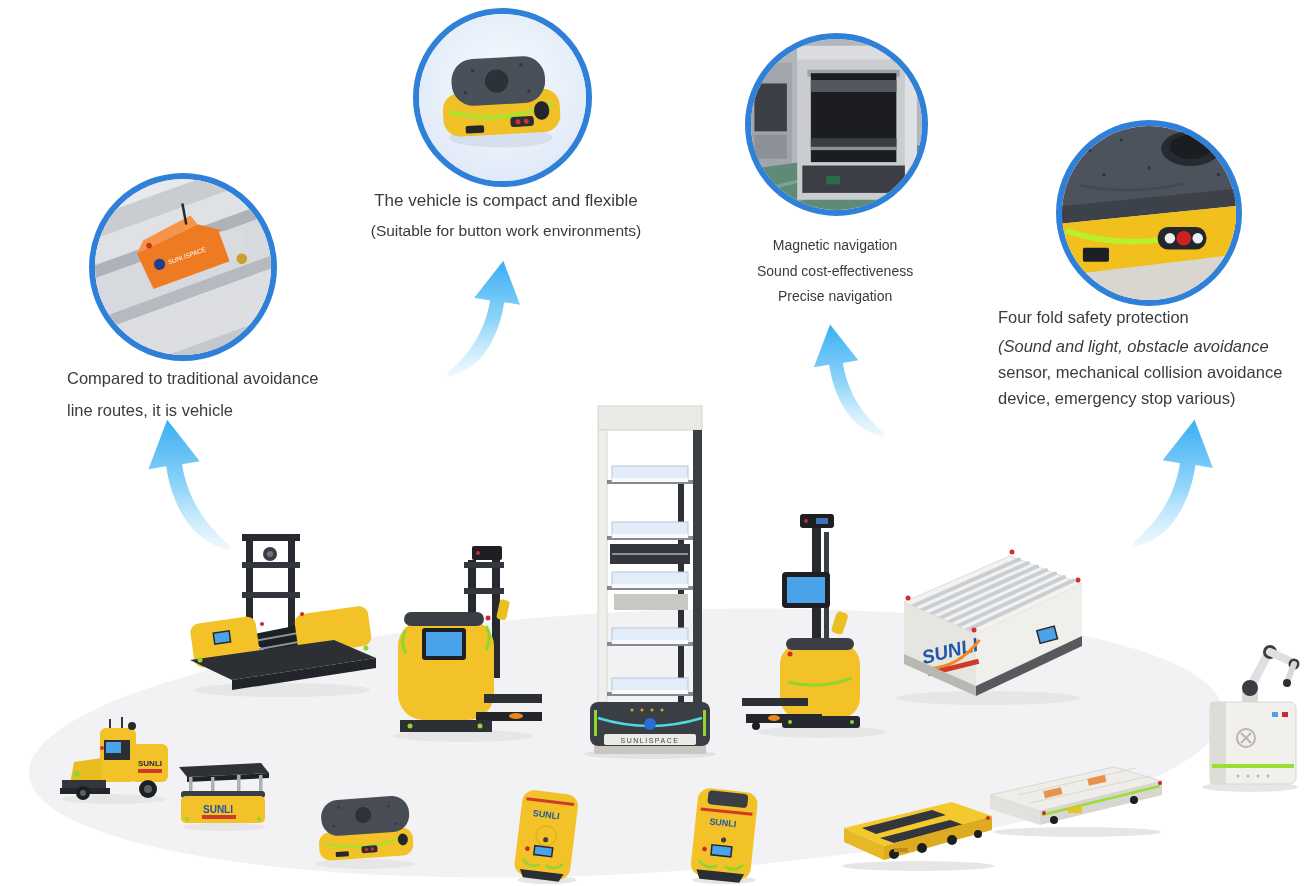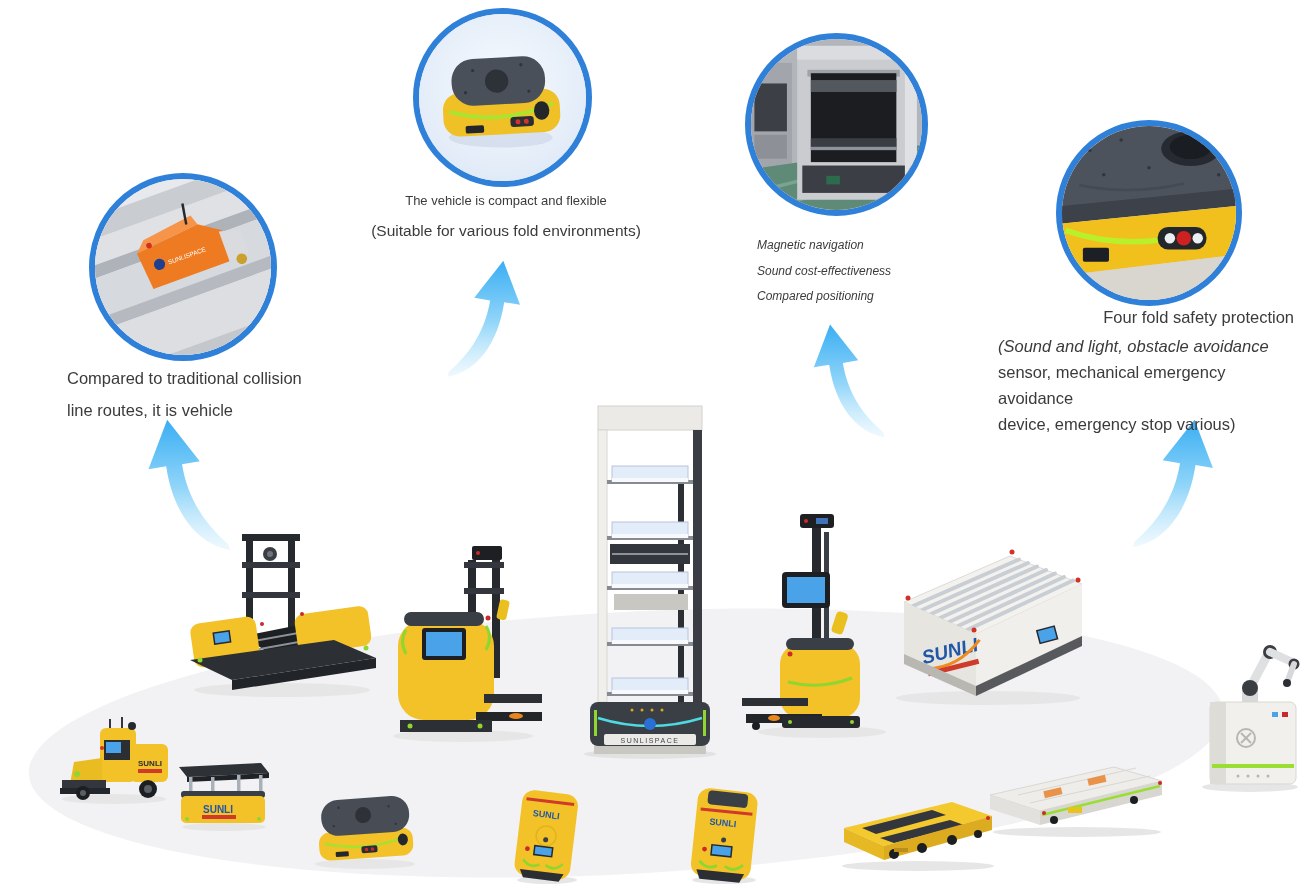--- a/index.html
+++ b/index.html
@@ -11,25 +11,25 @@
   .robot svg{display:block;width:100%;height:100%;}
   .arrow{position:absolute;z-index:2;}
   .arrow svg{display:block;width:100%;height:100%;}
   .circle{position:absolute;z-index:3;border:6px solid #2f80d9;border-radius:50%;
           overflow:hidden;box-sizing:border-box;background:#e7e9ec;}
   .circle svg{display:block;width:100%;height:100%;}
   .caption{position:absolute;z-index:3;}
   .caption p{margin:0;}
   .cap1 p{font-size:16.5px;line-height:32px;text-align:left;}
   .cap2{width:300px;text-align:center;}
-  .cap2 .t{font-size:13px;line-height:22px;}
+  .cap2 .t{font-size:17px;line-height:22px;}
   .cap2 .s{font-size:15.5px;line-height:20px;margin-top:9px;}
-  .cap3 p{font-size:12px;line-height:25.5px;text-align:left;font-style:italic;}
+  .cap3 p{font-size:14px;line-height:25.5px;text-align:center;}
   .cap4{width:296px;}
-  .cap4 .t{font-size:16.5px;line-height:22px;text-align:right;}
+  .cap4 .t{font-size:16.5px;line-height:22px;text-align:left;}
   .cap4 .l{font-size:16.5px;line-height:26px;text-align:left;}
   .cap4 .l0{margin-top:5px;font-style:italic;}
 </style>
 </head>
 <body>
 
 <div class="stage">
 
   <div class="floor"></div>
 
@@ -394,21 +394,21 @@
             <stop offset="0.5" stop-color="#93d6f9"></stop>
             <stop offset="1" stop-color="#3aaef3"></stop>
       </linearGradient>
         </defs>
       <g transform="translate(120,0) scale(-1,1)">
         <path d="M 59 55 C 54 85, 40 112, 12 136 L 10 142 C 44 136, 68 104, 75 57 L 93 60 L 74 10 L 41 52 Z" fill="url(#ag1)"></path>
       </g>
     </svg>
   </div>
   <div class="caption cap1" style="left:67px;top:362px">
-    <p>Compared to traditional collision</p>
+    <p>Compared to traditional avoidance</p>
     <p>line routes, it is vehicle</p>
   </div>
 
   <div class="circle" style="left:413px;top:8px;width:179px;height:179px">
     <svg viewBox="0 0 100 100">
       <defs>
           <radialGradient id="c2g" cx="0.5" cy="0.42" r="0.78">
         <stop offset="0" stop-color="#f6fafe"></stop>
             <stop offset="1" stop-color="#d9e5f5"></stop>
       </radialGradient>
@@ -439,21 +439,21 @@
         <stop offset="0" stop-color="#e9f7fe" stop-opacity="0.45"></stop>
             <stop offset="0.5" stop-color="#93d6f9"></stop>
             <stop offset="1" stop-color="#3aaef3"></stop>
       </linearGradient>
         </defs>
       <path d="M 59 55 C 54 85, 40 112, 12 136 L 10 142 C 44 136, 68 104, 75 57 L 93 60 L 74 10 L 41 52 Z" fill="url(#ag2)"></path>
     </svg>
   </div>
   <div class="caption cap2" style="left:356px;top:190px">
     <p class="t">The vehicle is compact and flexible</p>
-    <p class="s">(Suitable for various fold environments)</p>
+    <p class="s">(Suitable for button work environments)</p>
   </div>
 
   <div class="circle" style="left:745px;top:33px;width:183px;height:183px">
     <svg viewBox="0 0 100 100">
       <rect width="100" height="100" fill="#b2b5ba"></rect>
       <rect x="0" y="14" width="24" height="62" fill="#a2a6ac"></rect>
       <rect x="2" y="26" width="19" height="28" fill="#3c3f45"></rect>
       <rect x="2" y="56" width="19" height="14" fill="#8d9197"></rect>
       <polygon points="0,76 100,62 100,100 0,100" fill="#5e8a77"></polygon>
       <path d="M8,88 L40,80 M20,96 L60,86" stroke="#79a48f" stroke-width="2" fill="none"></path>
@@ -479,21 +479,21 @@
       </linearGradient>
         </defs>
       <g transform="translate(120,0) scale(-1,1)">
         <path d="M 59 55 C 54 85, 40 112, 12 136 L 10 142 C 44 136, 68 104, 75 57 L 93 60 L 74 10 L 41 52 Z" fill="url(#ag3)"></path>
       </g>
     </svg>
   </div>
   <div class="caption cap3" style="left:757px;top:233px">
     <p>Magnetic navigation</p>
     <p>Sound cost-effectiveness</p>
-    <p>Compared positioning</p>
+    <p>Precise navigation</p>
   </div>
 
   <div class="circle" style="left:1056px;top:120px;width:186px;height:186px">
     <svg viewBox="0 0 100 100">
       <rect width="100" height="100" fill="#d9d6d0"></rect>
       <polygon points="0,0 100,0 100,44 0,56" fill="#4d535d"></polygon>
       <polygon points="0,46 100,36 100,46 0,56" fill="#3c414a"></polygon>
       <ellipse cx="74" cy="13" rx="17" ry="10" fill="#272b31"></ellipse>
       <ellipse cx="74" cy="12" rx="12" ry="7" fill="#1a1d21"></ellipse>
       <path d="M10,34 Q40,40 70,33" stroke="#434955" stroke-width="1.5" fill="none"></path>
@@ -520,17 +520,17 @@
             <stop offset="0.5" stop-color="#93d6f9"></stop>
             <stop offset="1" stop-color="#3aaef3"></stop>
       </linearGradient>
         </defs>
       <path d="M 59 55 C 54 85, 40 112, 12 136 L 10 142 C 44 136, 68 104, 75 57 L 93 60 L 74 10 L 41 52 Z" fill="url(#ag4)"></path>
     </svg>
   </div>
   <div class="caption cap4" style="left:998px;top:306px">
     <p class="t">Four fold safety protection</p>
     <p class="l l0">(Sound and light, obstacle avoidance</p>
-    <p class="l">sensor, mechanical emergency avoidance</p>
+    <p class="l">sensor, mechanical collision avoidance</p>
     <p class="l">device, emergency stop various)</p>
   </div>
 
 </div>
 
 </body></html>

